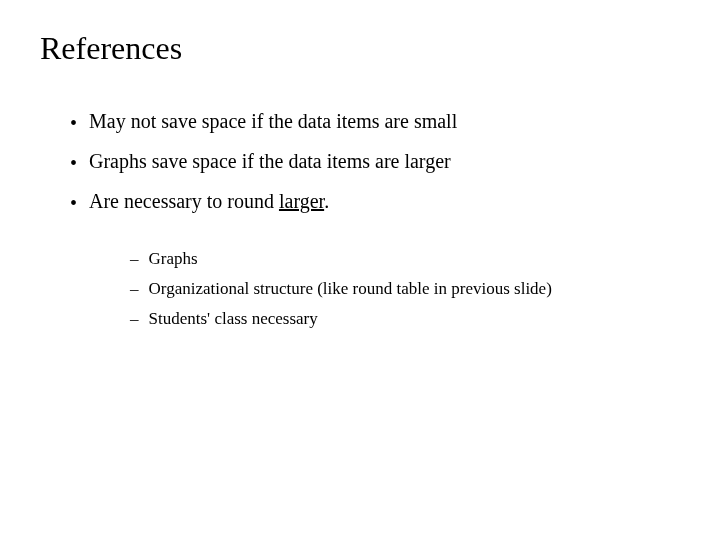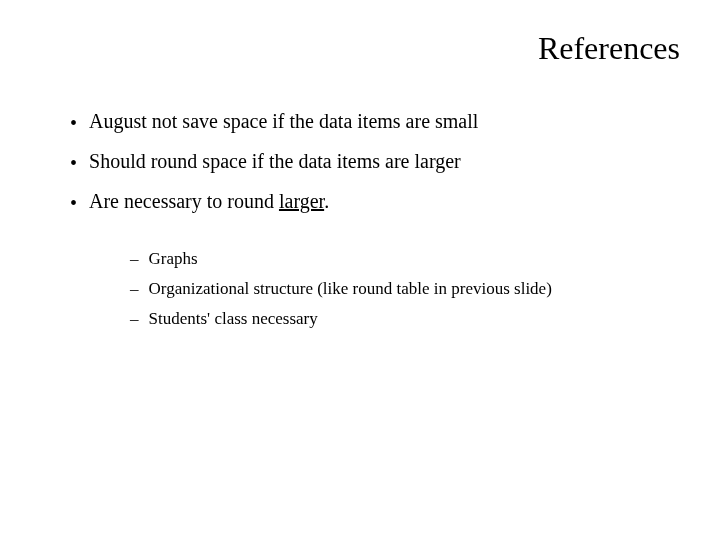--- a/index.html
+++ b/index.html
@@ -18,21 +18,21 @@
 
     .slide-container {
       width: 720px;
       height: 540px;
       padding: 20px 40px 20px 40px;
       display: flex;
       flex-direction: column;
     }
 
     .slide-title {
-      text-align: right;
+      text-align: left;
       font-size: 32px;
       font-weight: normal;
       color: #000000;
       margin-bottom: 40px;
       padding-top: 10px;
     }
 
     .content-area {
       display: flex;
       flex-direction: column;
@@ -92,25 +92,25 @@
 </head>
 <body>
 
 <div class="slide-container">
   <h1 class="slide-title">References</h1>
 
   <div class="content-area">
     <ul class="bullet-list">
       <li class="bullet-item">
         <span class="bullet-dot">•</span>
-        <span class="bullet-text">August not save space if the data  items are small</span>
+        <span class="bullet-text">May not save space if the data  items are small</span>
       </li>
       <li class="bullet-item">
         <span class="bullet-dot">•</span>
-        <span class="bullet-text">Should round space if the data items are larger</span>
+        <span class="bullet-text">Graphs save space if the data items are larger</span>
       </li>
       <li class="bullet-item">
         <span class="bullet-dot">•</span>
         <span class="bullet-text">
           <span>Are necessary to round </span><span class="underline">larger</span><span>.</span>
         </span>
       </li>
     </ul>
 
     <ul class="sub-list">

